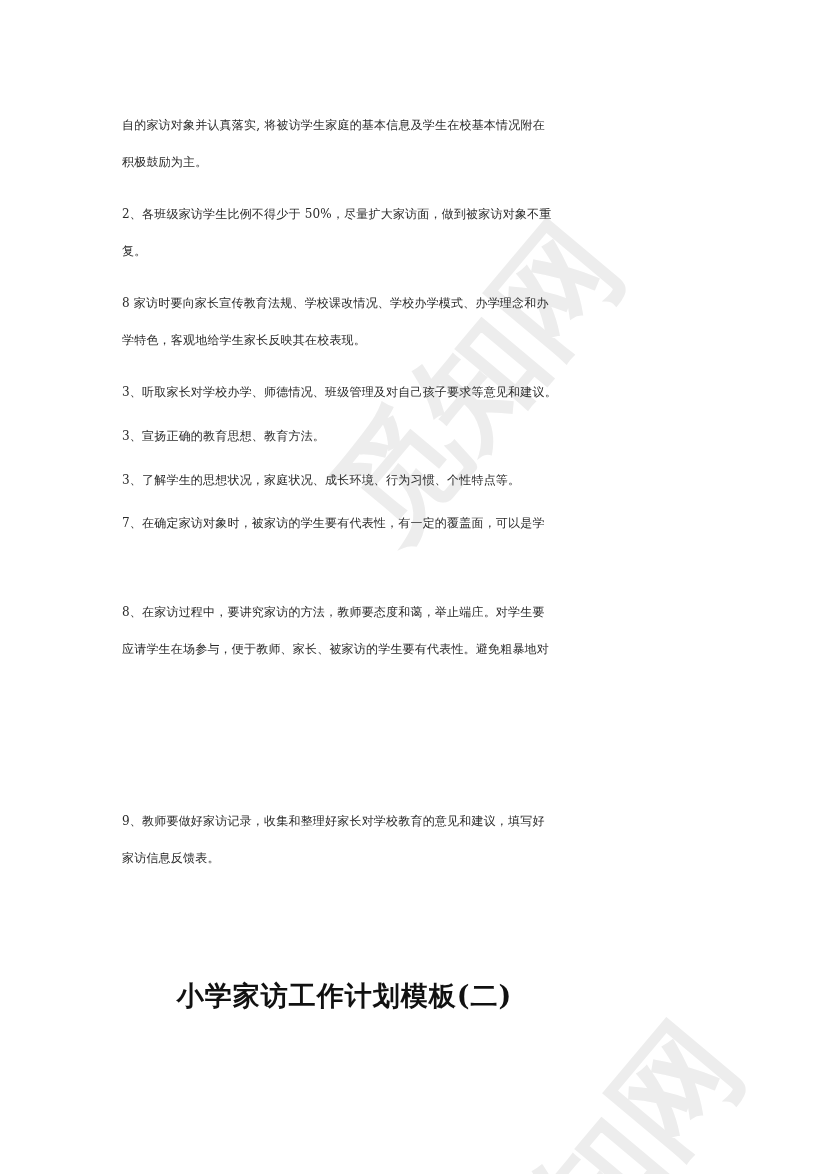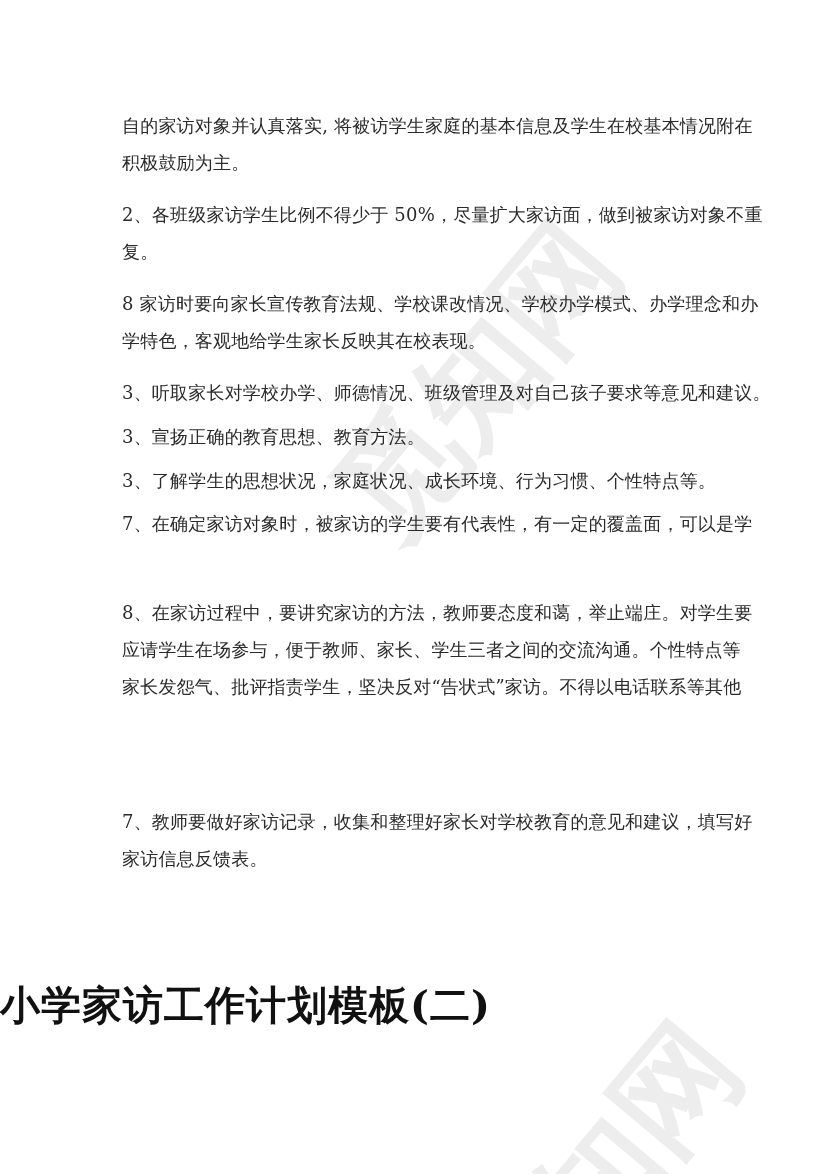--- a/index.html
+++ b/index.html
@@ -1,23 +1,23 @@
 <!DOCTYPE html>
 <html><head>
   <meta charset="utf-8">
   <style>
     html, body { margin: 0; padding: 0; background: #ffffff; }
     body { width: 830px; height: 1174px; position: relative; overflow: hidden;
            font-family: "DejaVu Serif", "Liberation Serif", serif; color: #222; }
     .page { position: absolute; left: 0; top: 0; width: 830px; height: 1174px; }
-    .para { position: absolute; left: 122px; width: 590px; font-size: 18px;
+    .para { position: absolute; left: 122px; width: 590px; font-size: 12px;
             line-height: 37px; letter-spacing: 0.2px; color: #2a2a2a; }
     .line { display: block; white-space: nowrap; height: 37px; }
-    .title { position: absolute; left: 0; width: 689px; top: 978px; 
-             font-size: 40px; font-weight: bold; color: #111; letter-spacing: 1px; }
+    .title { position: absolute; left: 0; width: 689px; top: 978px; text-align: center;
+             font-size: 27px; font-weight: bold; color: #111; letter-spacing: 1px; }
     .watermark { position: absolute; pointer-events: none; color: #ededed;
                  font-size: 120px; font-weight: bold; transform: rotate(-50deg);
                  font-family: "DejaVu Sans", sans-serif; white-space: nowrap; }
     .wm1 { left: 300px; top: 300px; }
     .wm2 { left: 420px; top: 1100px; }
   </style>
 </head>
 <body>
 
 <div class="page">
@@ -51,24 +51,23 @@
   <div class="para" style="top:462px">
     <span class="line">3、了解学生的思想状况，家庭状况、成长环境、行为习惯、个性特点等。</span>
   </div>
 
   <div class="para" style="top:505px">
     <span class="line">7、在确定家访对象时，被家访的学生要有代表性，有一定的覆盖面，可以是学</span>
   </div>
 
   <div class="para" style="top:594px">
     <span class="line">8、在家访过程中，要讲究家访的方法，教师要态度和蔼，举止端庄。对学生要</span>
-    <span class="line">应请学生在场参与，便于教师、家长、学生三者之间的交流沟通。个性特点等</span>
-    <span class="line">家长发怨气、批评指责学生，坚决反对“告状式”家访。不得以电话联系等其他</span>
+    <span class="line">应请学生在场参与，便于教师、家长、被家访的学生要有代表性。避免粗暴地对</span>
   </div>
 
   <div class="para" style="top:803px">
-    <span class="line">7、教师要做好家访记录，收集和整理好家长对学校教育的意见和建议，填写好</span>
+    <span class="line">9、教师要做好家访记录，收集和整理好家长对学校教育的意见和建议，填写好</span>
     <span class="line">家访信息反馈表。</span>
   </div>
 
   <div class="title">小学家访工作计划模板(二)</div>
 
 </div>
 
 </body></html>

